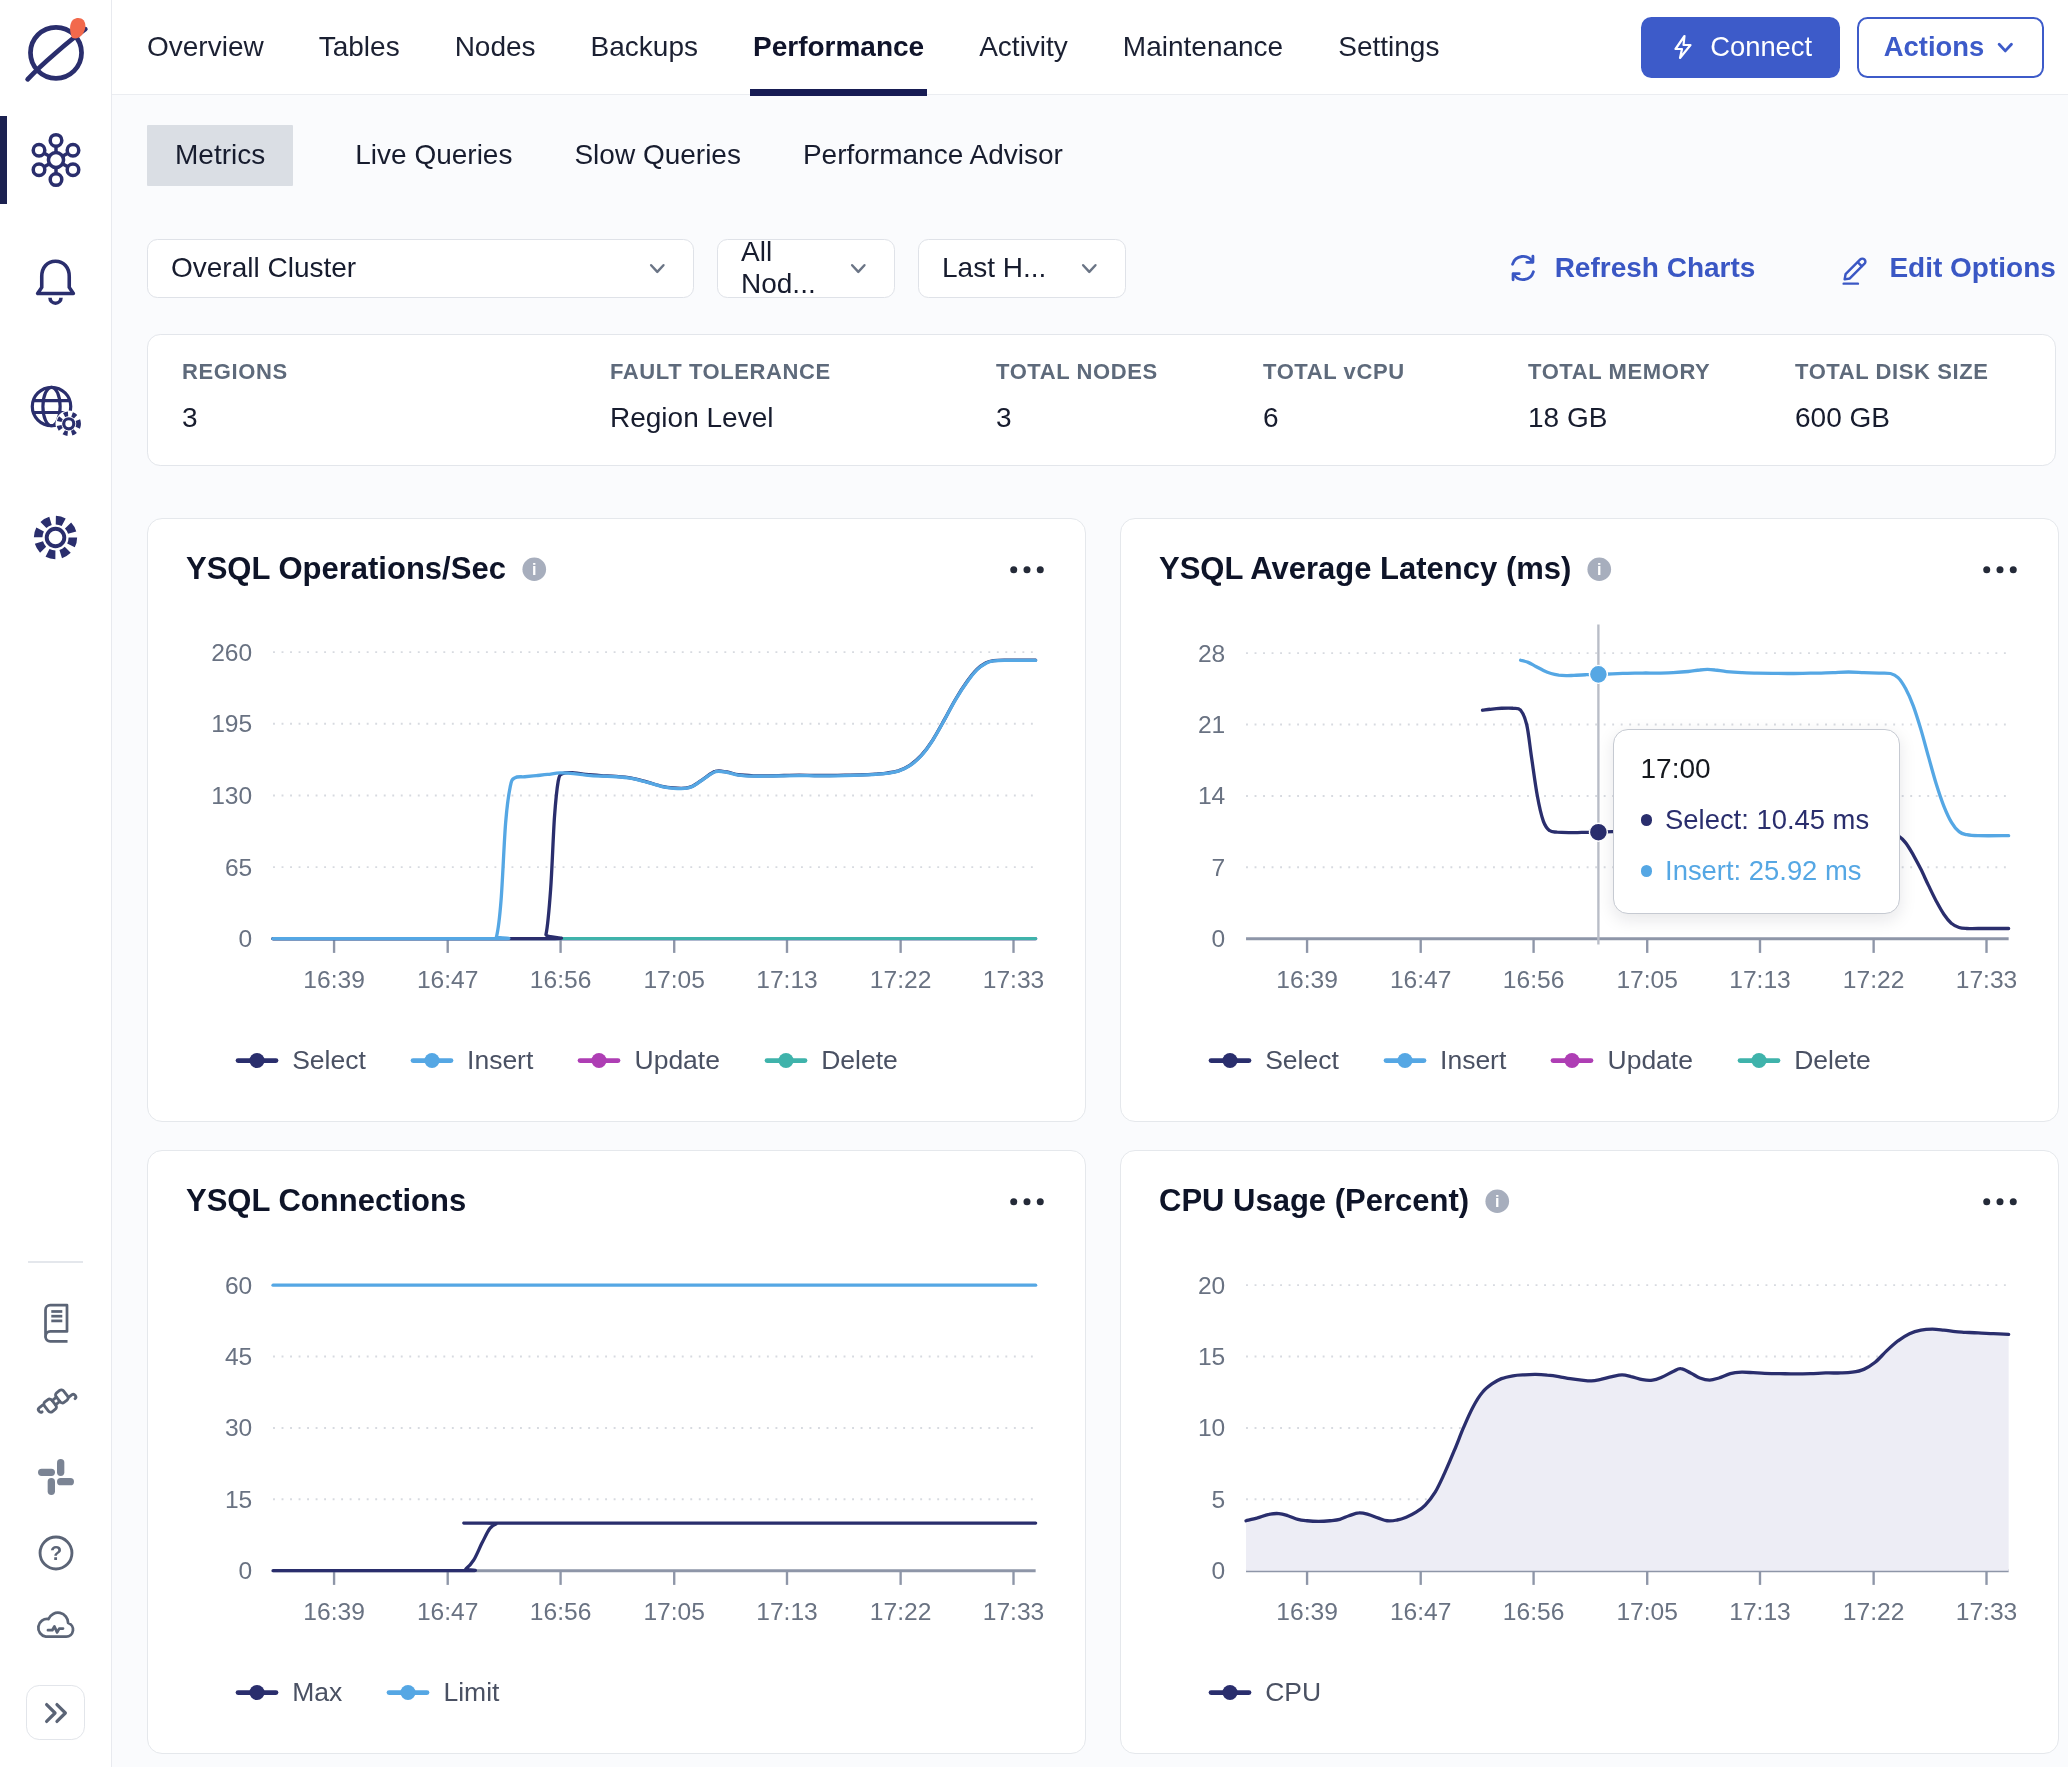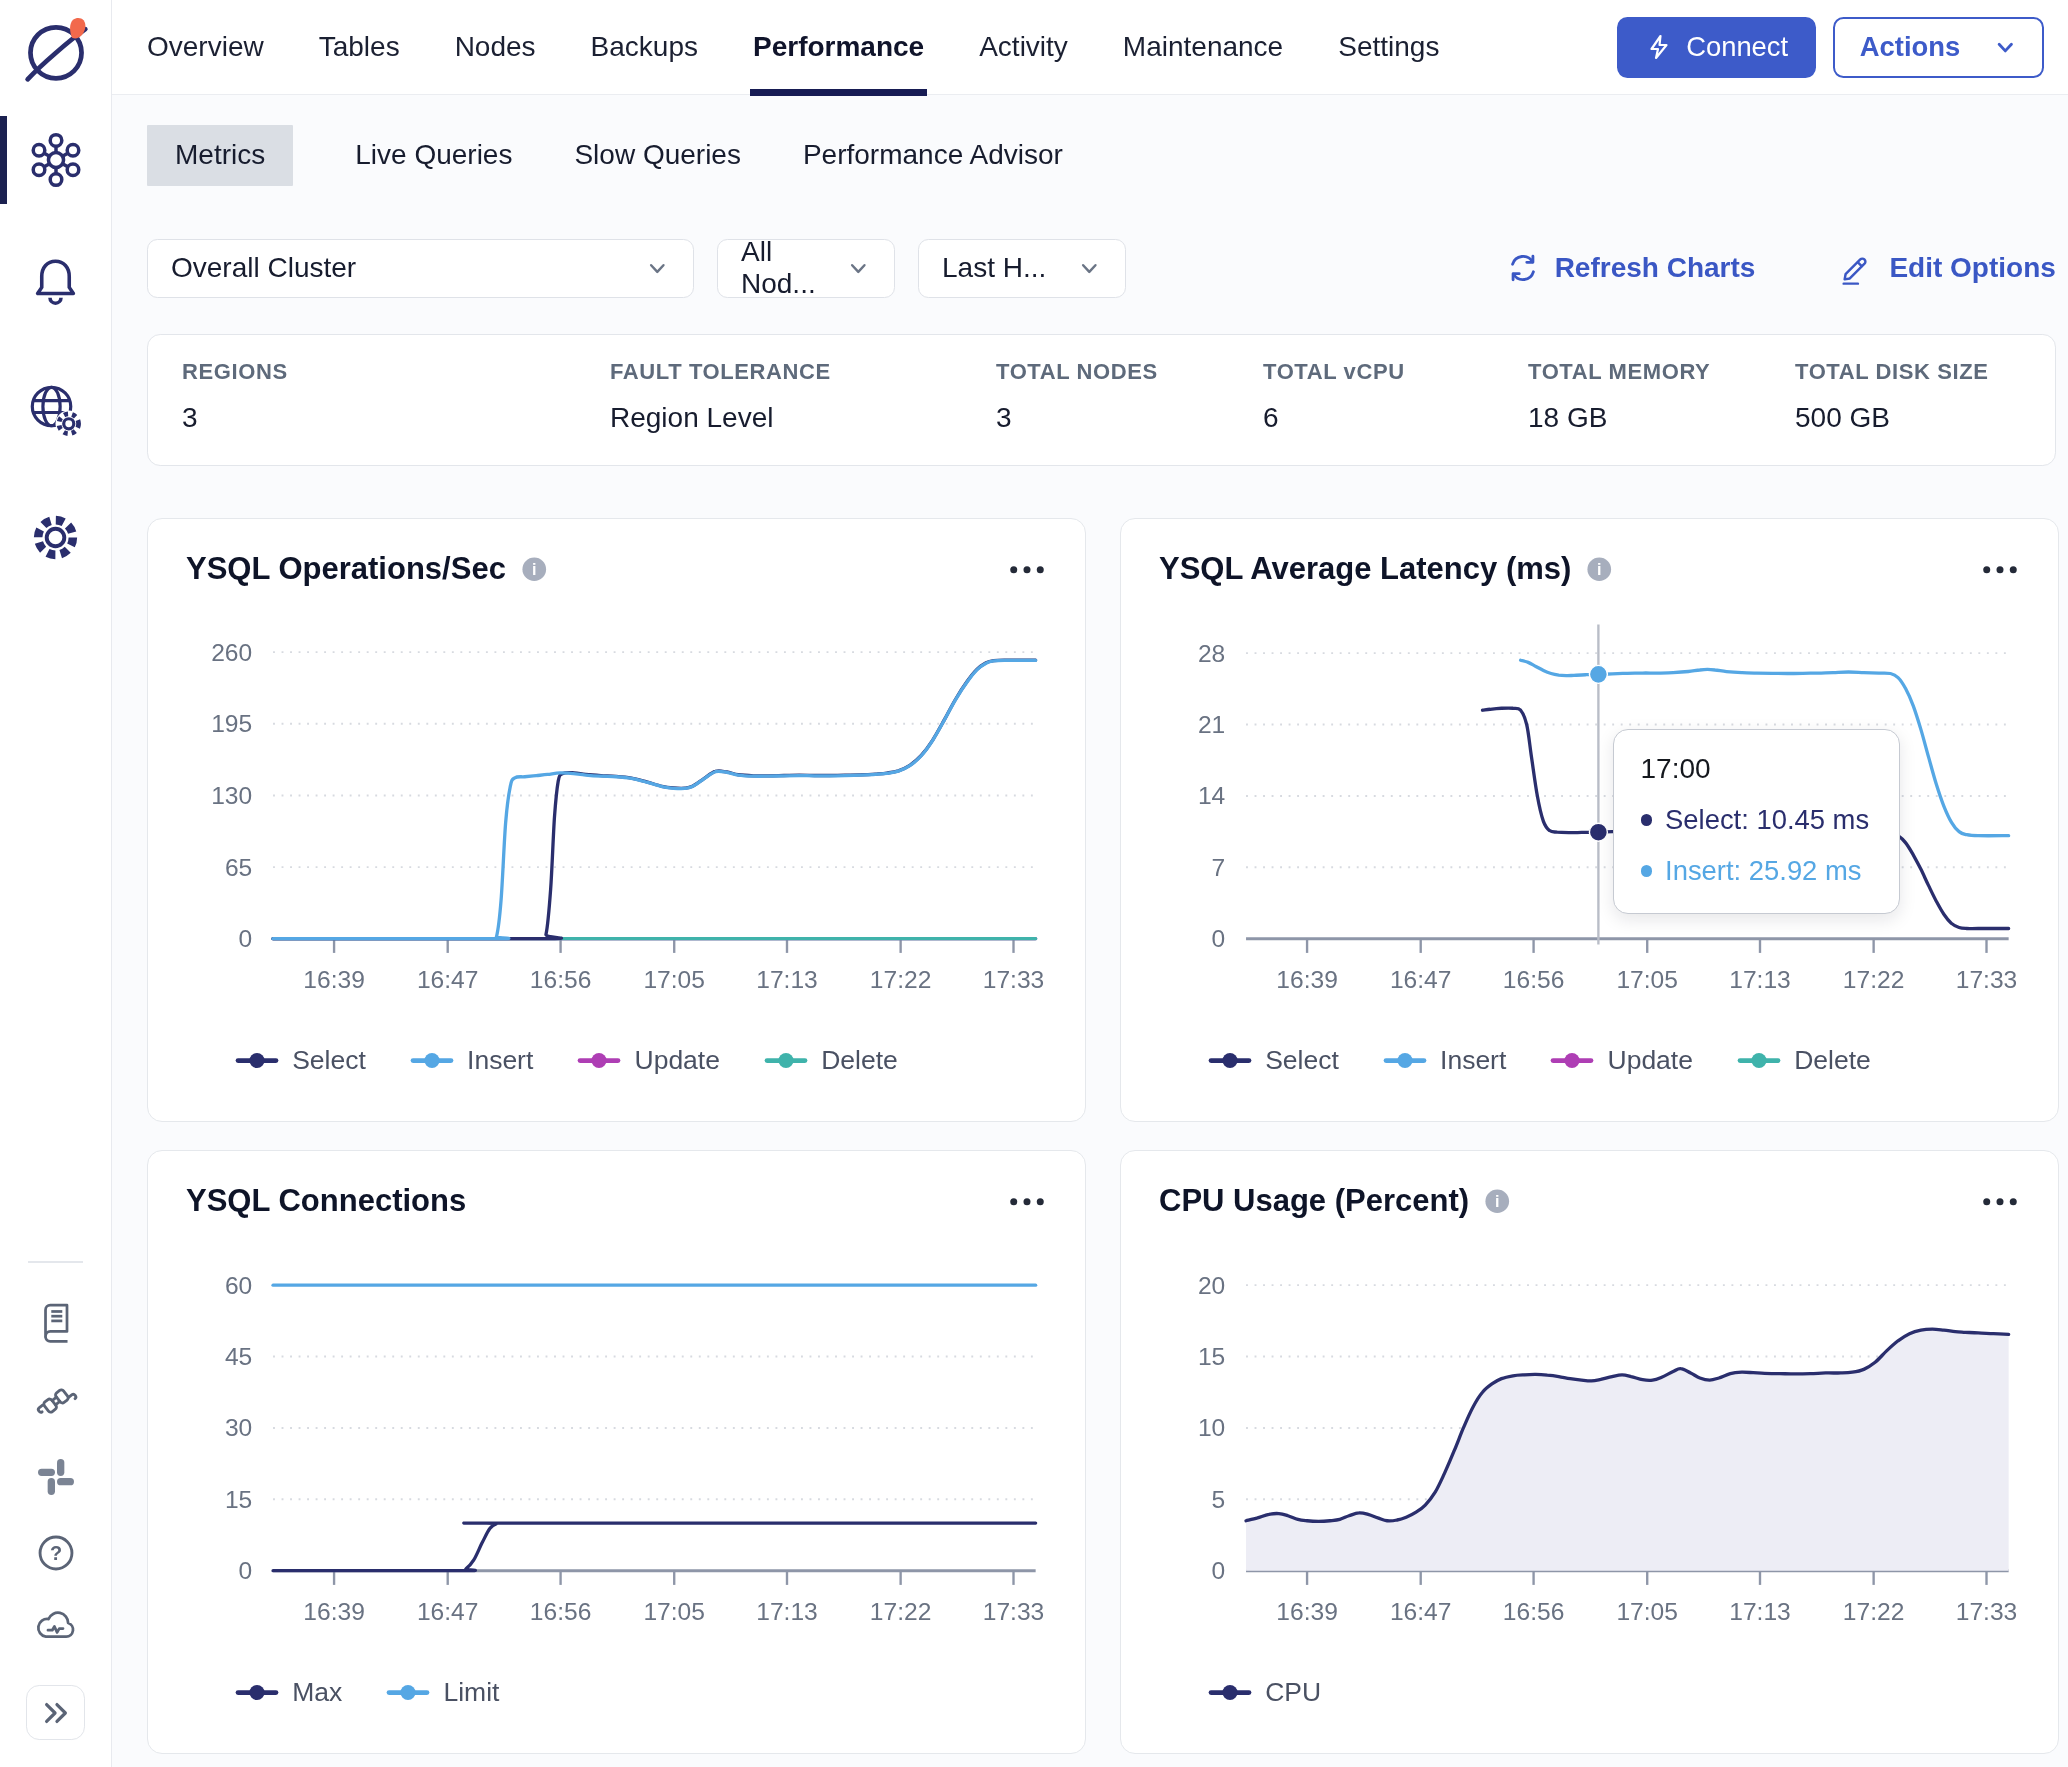--- a/index.html
+++ b/index.html
@@ -26,21 +26,21 @@
   .main { flex:1; display:flex; flex-direction:column; min-width:0; background:#FAFBFD; }
   .topbar { height:95px; flex:0 0 95px; background:#fff; border-bottom:1.9px solid #EBEDF1;
             display:flex; align-items:center; padding:0 24.6px 0 35px; }
   .tabs { display:flex; gap:55px; height:100%; }
   .tab { display:flex; align-items:center; height:100%; font-size:28px; color:#1B2032; position:relative; cursor:pointer; white-space:nowrap; }
   .tab.active { font-weight:bold; color:#10142B; }
   .tab.active::after { content:''; position:absolute; left:-2.8px; right:-2.8px; bottom:-1.9px; height:6.6px; background:#171C54; }
   .topbar-actions { margin-left:auto; display:flex; gap:17px; align-items:center; }
   .btn-connect { display:flex; align-items:center; gap:13.2px; background:#3D5BC9; color:#fff; font-weight:normal;
                  font-size:27.4px; border:none; border-radius:10.4px; height:61px; padding:0 28px; cursor:pointer; }
-  .btn-actions { display:flex; align-items:center; gap:33px; background:#fff; color:#3D5BC9; font-weight:bold;
+  .btn-actions { display:flex; align-items:center; gap:9px; background:#fff; color:#3D5BC9; font-weight:bold;
                  font-size:27.4px; border:2.4px solid #3D5BC9; border-radius:10.4px; height:61px; padding:0 24.6px; cursor:pointer; }
 
   .content { flex:1; padding:28px 13.2px 0 35px; overflow:hidden; }
 
   
   .subtabs { display:flex; align-items:center; gap:62px; margin-top:1.9px; }
   .subtab { font-size:28px; color:#171C2E; height:61px; display:flex; align-items:center; cursor:pointer; white-space:nowrap; }
   .subtab.active { background:#DADEE4; border-radius:1px; padding:0 28px; }
 
   
@@ -331,21 +331,21 @@
         <div class="stat">
           <span class="lbl">TOTAL vCPU</span>
           <span class="val">6</span>
         </div>
         <div class="stat">
           <span class="lbl">TOTAL MEMORY</span>
           <span class="val">18 GB</span>
         </div>
         <div class="stat">
           <span class="lbl">TOTAL DISK SIZE</span>
-          <span class="val">500 GB</span>
+          <span class="val">600 GB</span>
         </div>
       </div>
 
       <div class="charts-grid">
 
         <div class="chart-card">
           <div class="chart-head">
             <div class="chart-title-wrap">
               <h3 class="chart-title">YSQL Operations/Sec</h3>
               <span class="icon">

